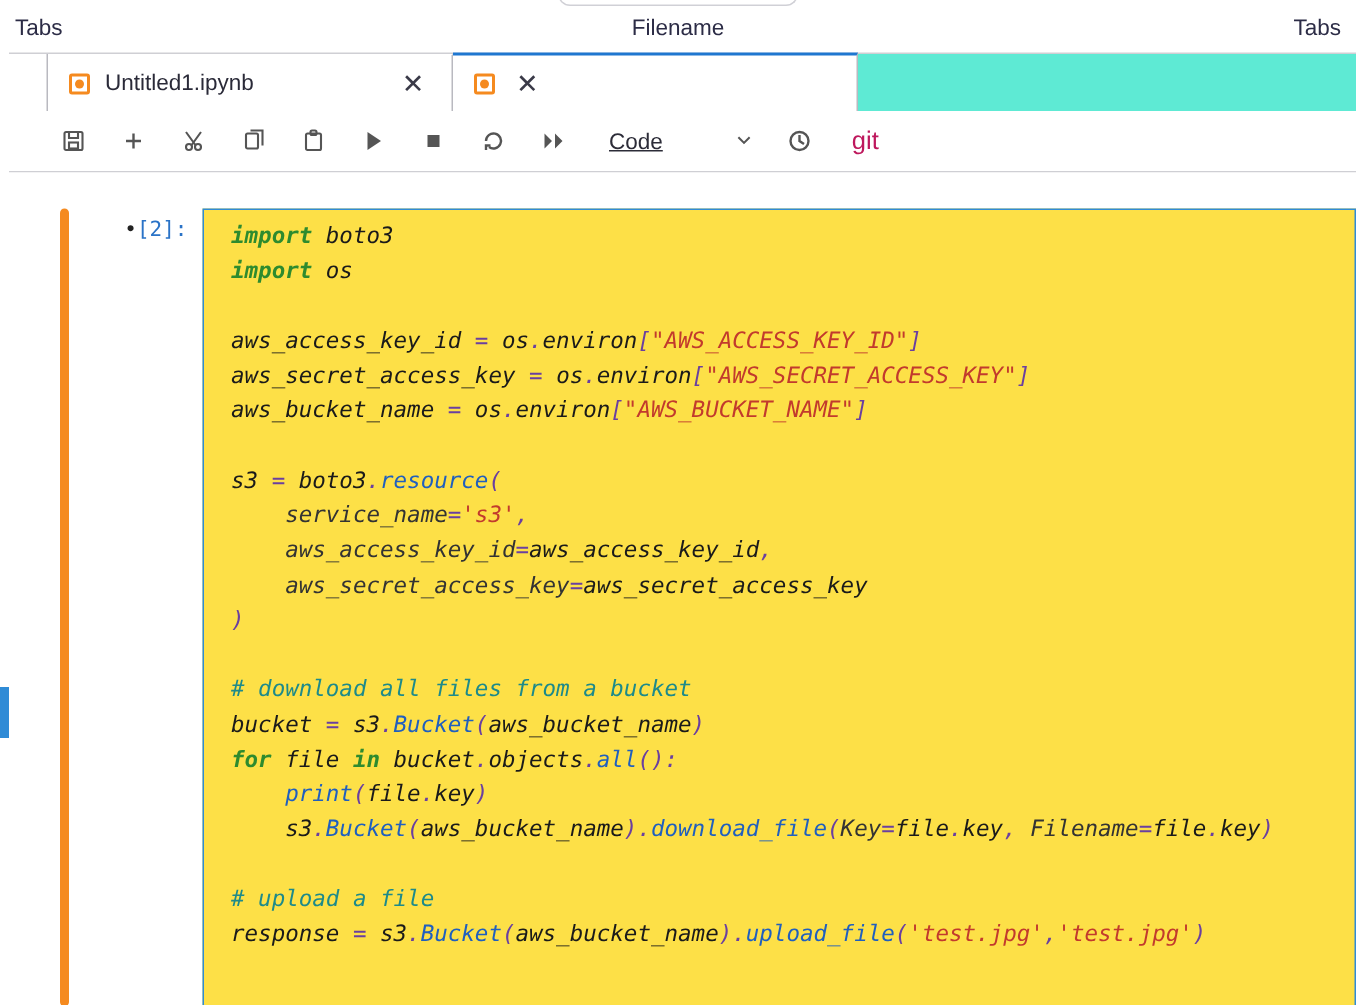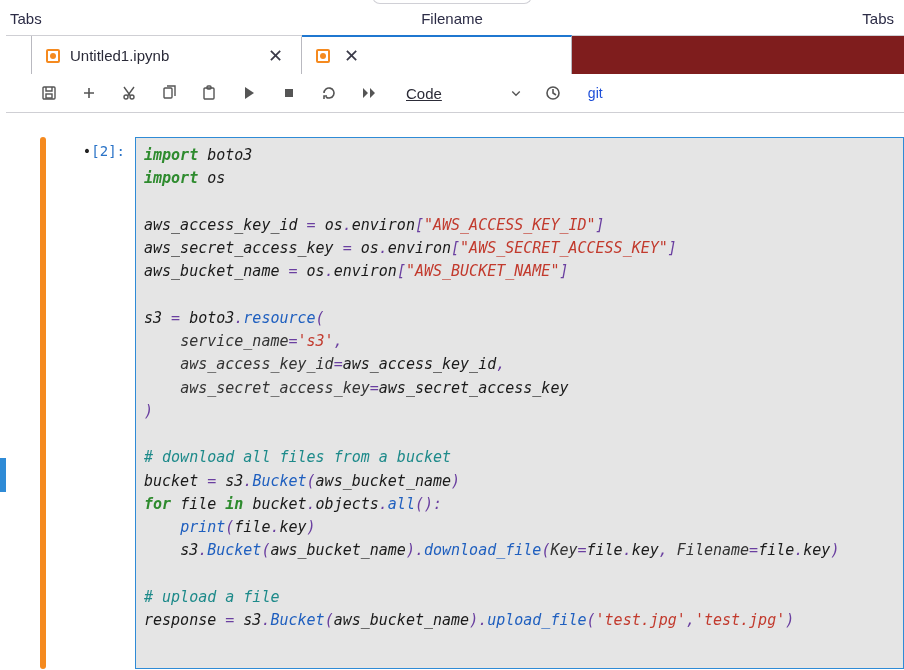--- a/index.html
+++ b/index.html
@@ -51,21 +51,21 @@
     justify-content:space-between;
   }
   .menu-bar span{cursor:default}
   .outer-frame{
     margin:0 0 0 6px;
     border-top:1px solid var(--border);
   }
   .tab-strip{
     display:flex;
     align-items:stretch;
-    background:#7f1d1d;
+    background:#5eead4;
     height:38px;
   }
   .gutter-left{
     width:26px;
     flex:0 0 26px;
     background:#fff;
     border-right:1px solid var(--tab-border);
   }
   .tab{
     display:flex;
@@ -100,25 +100,25 @@
     align-items:center;
     gap:22px;
     padding:10px 18px 10px 34px;
     border-bottom:1px solid var(--border);
     color:#4a4a54;
   }
   .tb-btn{display:inline-flex;align-items:center;justify-content:center;width:18px;height:18px;cursor:pointer;color:#555}
   .tb-btn svg{width:16px;height:16px}
   .celltype{
     margin-left:6px;
-    display:flex;align-items:flex-end;gap:68px;
+    display:flex;align-items:flex-end;gap:48px;
     color:#2c2c38;font-size:15px;text-decoration:underline;
   }
   .chev{color:#555}
-  .git{color:#1d4ed8;font-size:14px;margin-left:4px}
+  .git{color:#be185d;font-size:17px;margin-left:4px}
   .workspace{
     display:flex;
     background:#fff;
     padding-top:24px;
     padding-left:34px;
     height:calc(670px - 4px - 32px - 38px - 40px);
     overflow:hidden;
   }
   .cell-row{
     display:flex;
@@ -137,22 +137,22 @@
     color:#2a73c7;
     font-size:14px;
     padding-top:6px;
     text-align:right;
     padding-right:10px;
   }
   .prompt-area .dot{color:#222}
   .code-box{
     flex:1;
     border:1px solid var(--cell-border);
-    background:#e5e5e5;
-    padding:6px 10px 6px 8px;
+    background:#fde047;
+    padding:6px 10px 6px 18px;
     overflow:auto;
   }
   pre.code{
     margin:0;
     font-family:"Consolas","Menlo",monospace;
     font-size:15px;
     font-style:italic;
     line-height:1.55;
     white-space:pre;
     color:#222;

